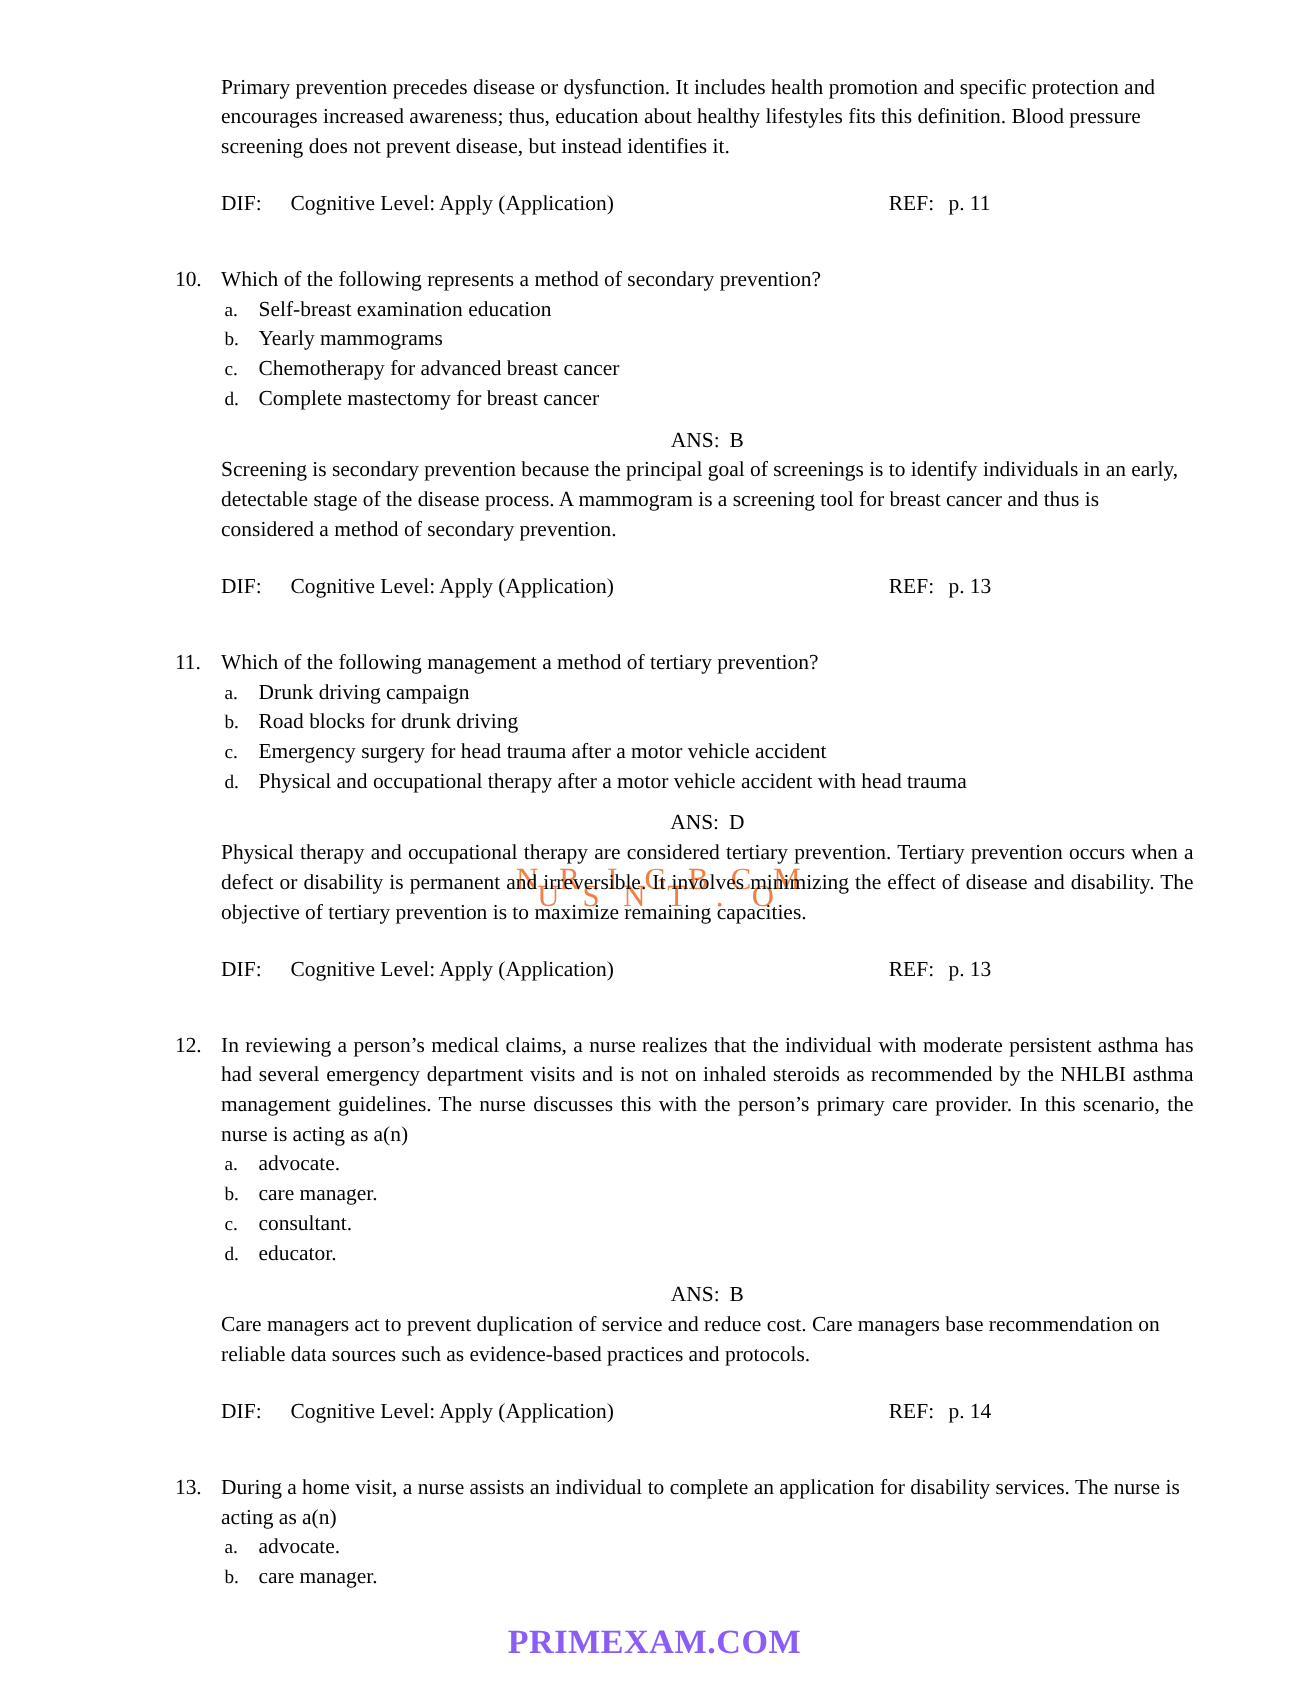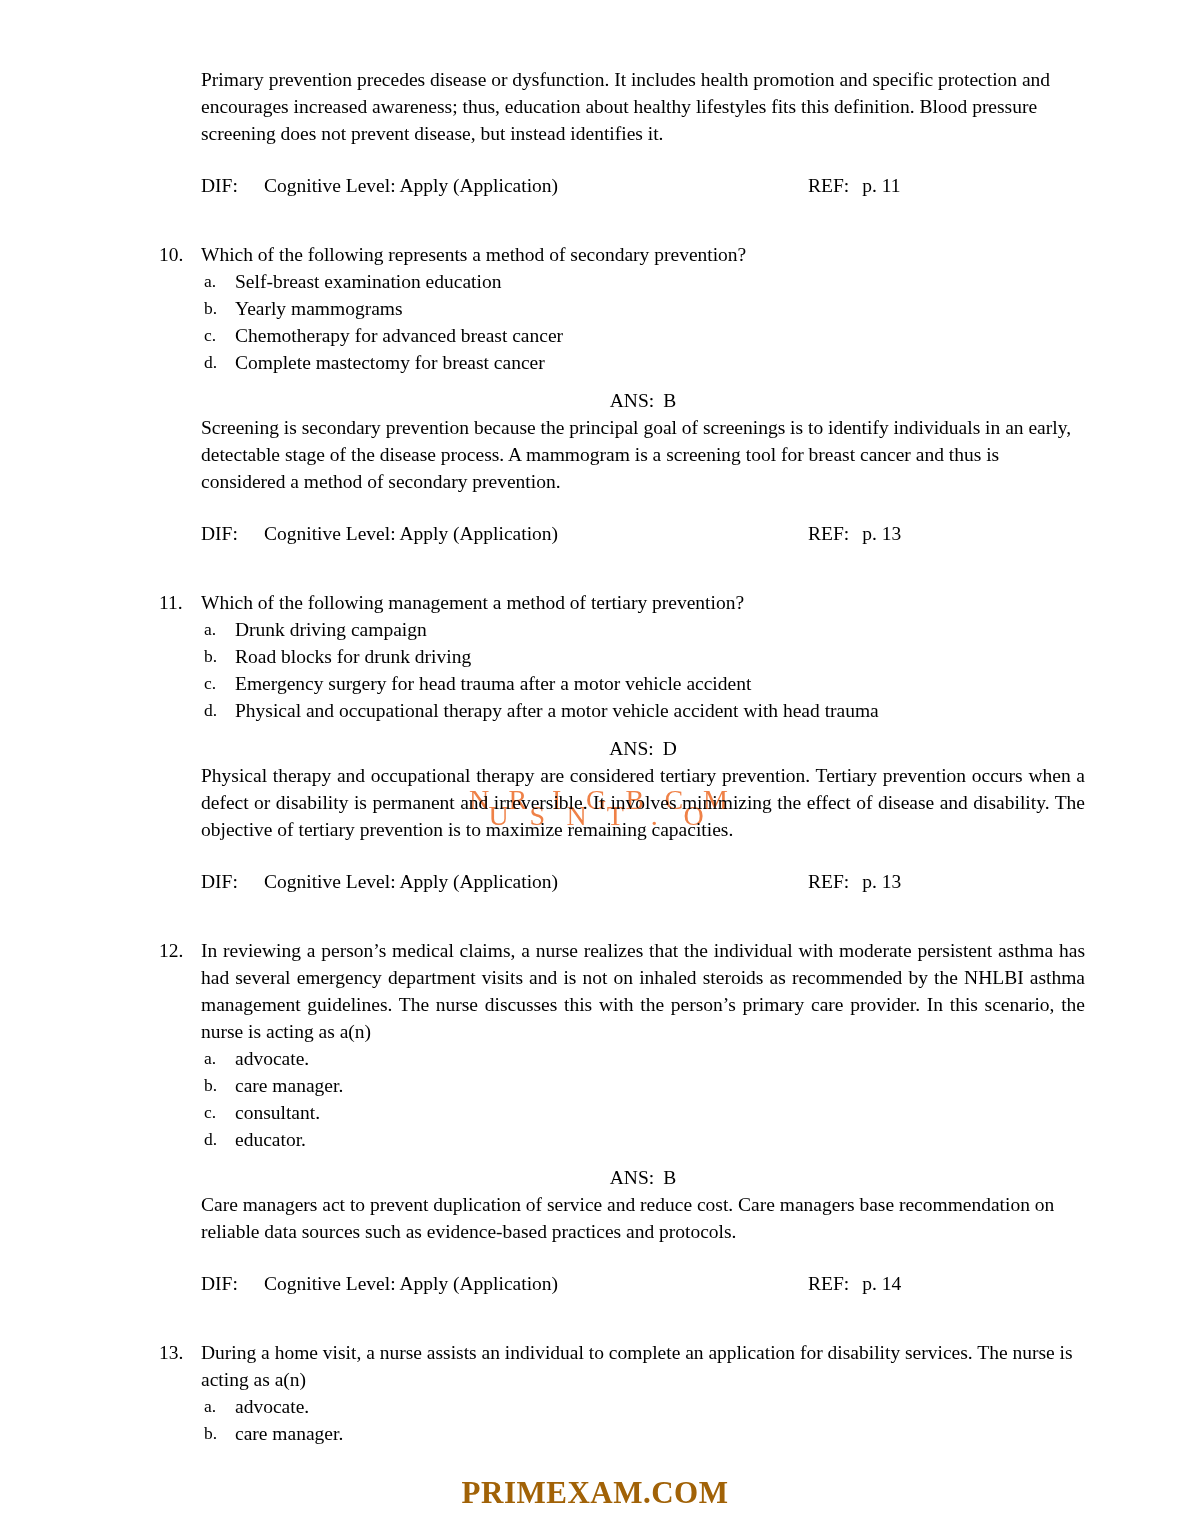--- a/index.html
+++ b/index.html
@@ -203,14 +203,14 @@
           </div>
         <div class="option">
             <span class="opt-letter">b.</span>
             <span class="opt-text">care manager.</span>
           </div>
       </div>
     </div>
 
   </div>
 
-  <div class="footer" style="color: #a16207;">PRIMEXAM.COM</div>
+  <div class="footer" style="color: #8b5cf6;">PRIMEXAM.COM</div>
 </div>
 
 </body></html>

